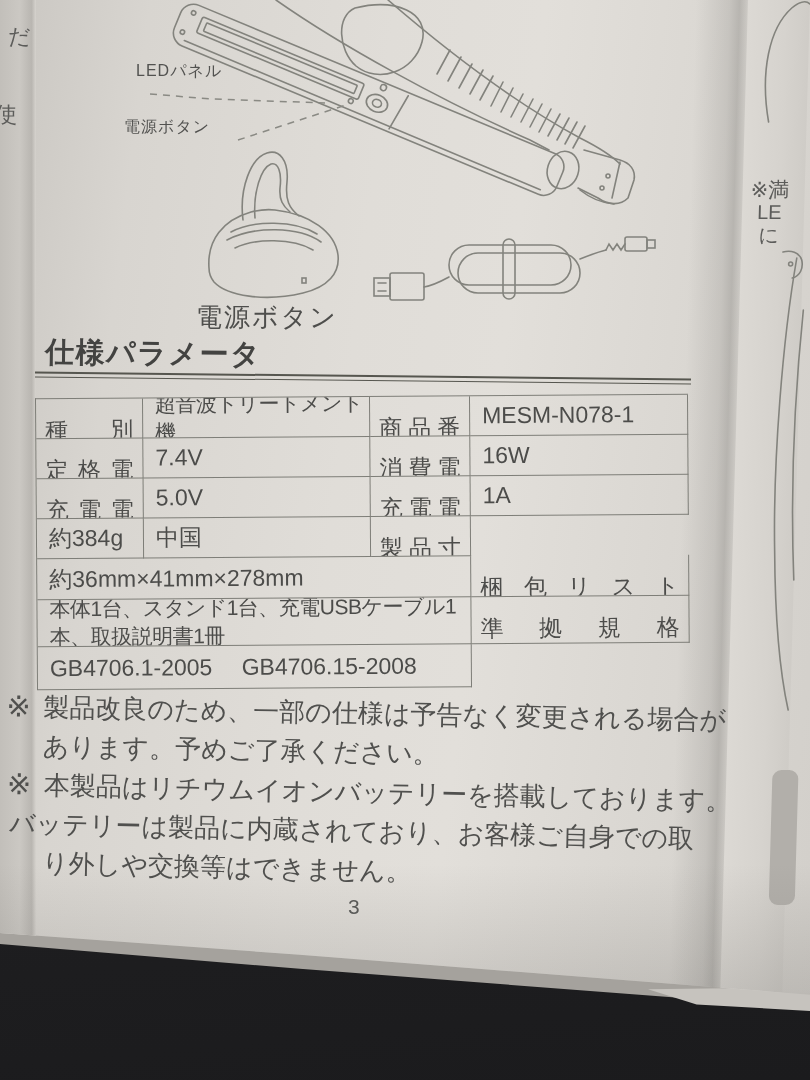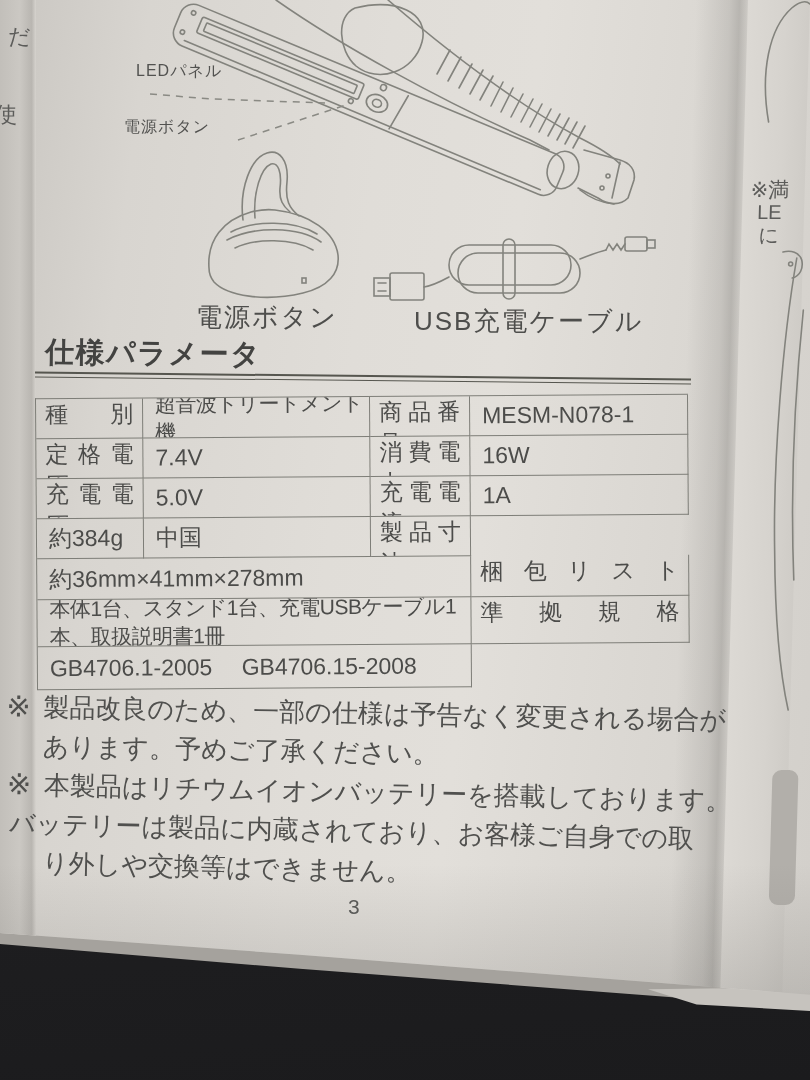--- a/index.html
+++ b/index.html
@@ -60,21 +60,21 @@
   .rule1{top:375px;height:2.2px;}
   .rule2{top:380px;height:1.2px;}
   .spec-table{
     position:absolute;left:36px;top:396px;width:652px;
     display:grid;grid-template-columns:107px 227px 100px 218px;
     grid-template-rows:40px 40px 40px 40px 41px 47px 43px;
     border-top:1.6px solid #7e7e78;border-left:1.6px solid #7e7e78;
     transform:rotate(-.4deg);color:#4c4c4a;
   }
   .cell{border-right:1.6px solid #7e7e78;border-bottom:1.6px solid #7e7e78;font-size:23px;overflow:hidden;}
-  .lab{padding:0 9px 0;text-align:justify;text-align-last:justify;}
+  .lab{padding:16px 9px 0;text-align:justify;text-align-last:justify;}
   .val{display:flex;align-items:center;padding-left:12px;}
   .span3{grid-column:span 3;}
   .tight{font-size:21px;letter-spacing:-.5px;}
   .small{font-size:21px;letter-spacing:-.5px;}
   .note{position:absolute;left:6px;width:702px;color:#50504e;font-size:26px;line-height:39px;}
   .note .kome{position:absolute;left:0;top:0;font-size:29px;}
   .note .nl{margin-left:37px;white-space:nowrap;}
   .note1{top:694px;transform:rotate(1.1deg);}
   .note2{top:773px;transform:rotate(1.3deg);}
   .note2 .nl:nth-child(3){margin-left:3px;}
@@ -188,21 +188,20 @@
     <rect class="ink" x="20" y="48" width="34" height="27" rx="2"></rect>
     <line class="ink" x1="8" y1="58" x2="16" y2="58"></line>
     <line class="ink" x1="8" y1="66" x2="16" y2="66"></line>
     <path class="ink" d="M 210,34 C 220,30 228,27 236,25"></path>
     <path class="ink" d="M 236,25 l 3,-6 l 4,6 l 4,-6 l 4,6 l 4,-6"></path>
     <rect class="ink" x="255" y="12" width="22" height="14" rx="2"></rect>
     <rect class="ink" x="277" y="15" width="8" height="8"></rect>
   </svg>
 
   <div class="caption" style="left:196px;top:300px;">電源ボタン</div>
-  <div class="caption" style="left:414px;top:304px;">USB充電ケーブル</div>
 
   <div class="heading">仕様パラメータ</div>
   <div class="rule rule1"></div>
   <div class="rule rule2"></div>
 
   <div class="spec-table">
     <div class="cell lab">種　別</div>
     <div class="cell val tight">超音波トリートメント機</div>
     <div class="cell lab">商品番号</div>
     <div class="cell val">MESM-N078-1</div>

